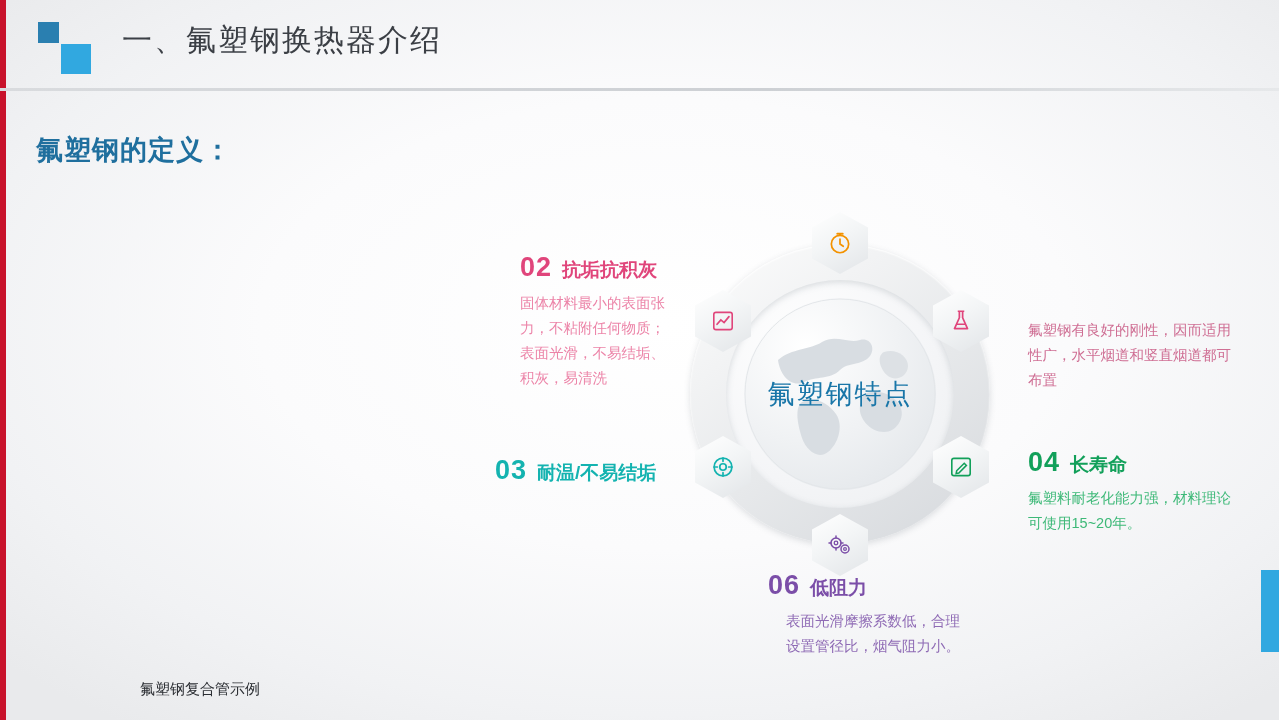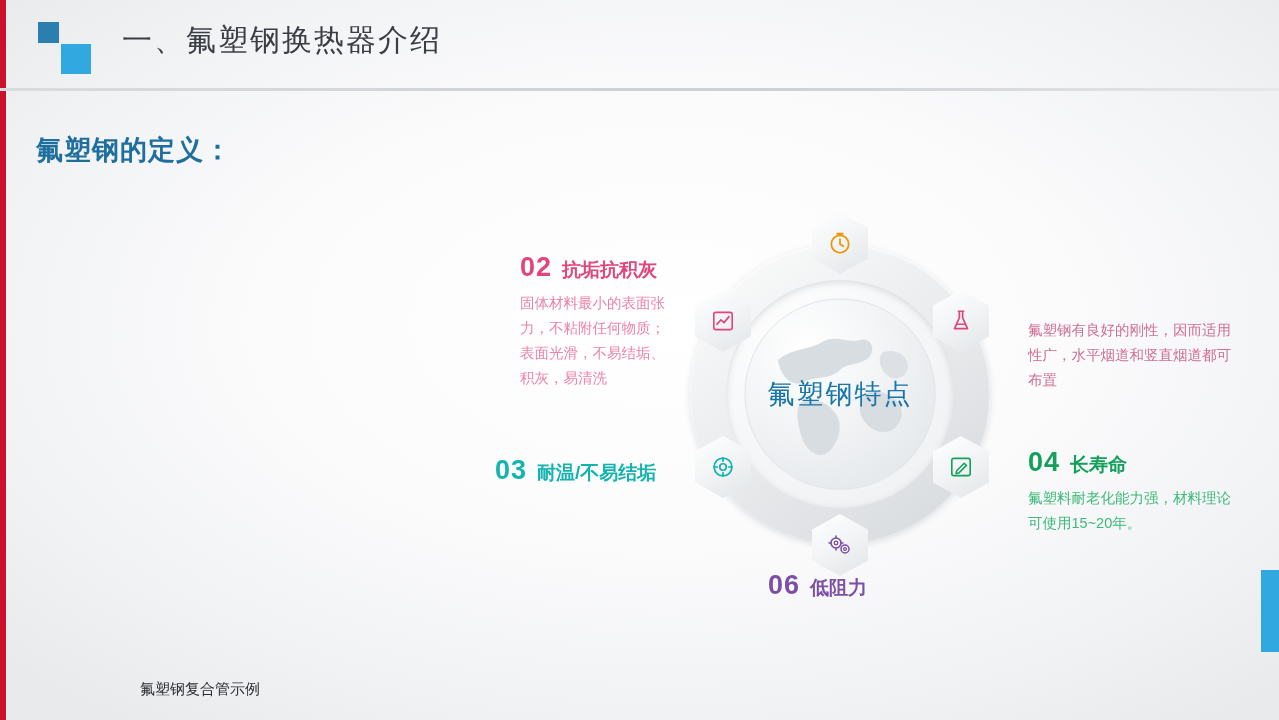--- a/index.html
+++ b/index.html
@@ -331,20 +331,21 @@
       <span class="feat-num" style="color:#14b3b0">03</span>
       <span class="feat-title" style="color:#14b3b0">耐温/不易结垢</span>
     </div>
   </div>
 
   <div class="feat" style="left:768px; top:570px; width:200px;">
     <div class="feat-head">
       <span class="feat-num" style="color:#7b4ea8">06</span>
       <span class="feat-title" style="color:#7b4ea8">低阻力</span>
     </div>
+    <div class="feat-desc" style="color:#8f6bb5; width:180px; margin-left:18px">表面光滑摩擦系数低，合理设置管径比，烟气阻力小。</div>
   </div>
 
   <div class="feat" style="left:1028px; top:447px; width:210px;">
     <div class="feat-head">
       <span class="feat-num" style="color:#12a05a">04</span>
       <span class="feat-title" style="color:#12a05a">长寿命</span>
     </div>
     <div class="feat-desc" style="color:#3eb978; width:205px">氟塑料耐老化能力强，材料理论可使用15~20年。</div>
   </div>
 

